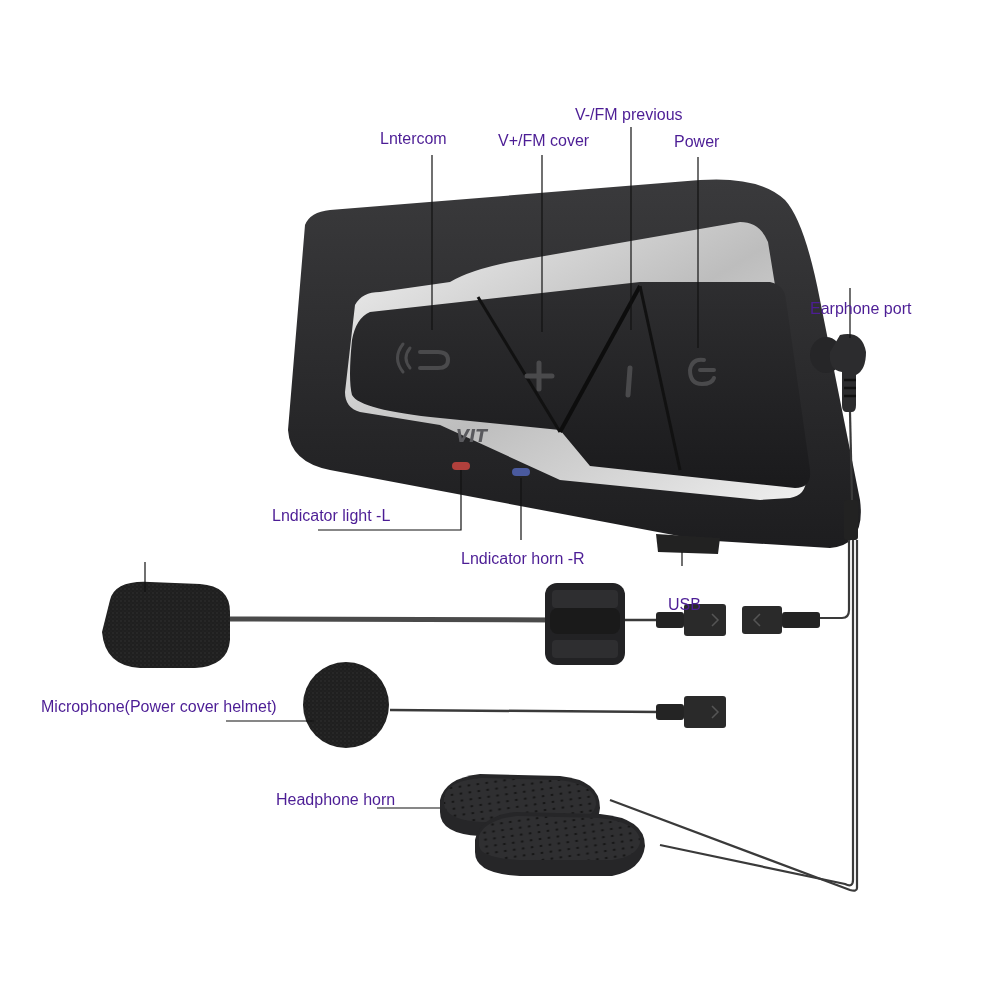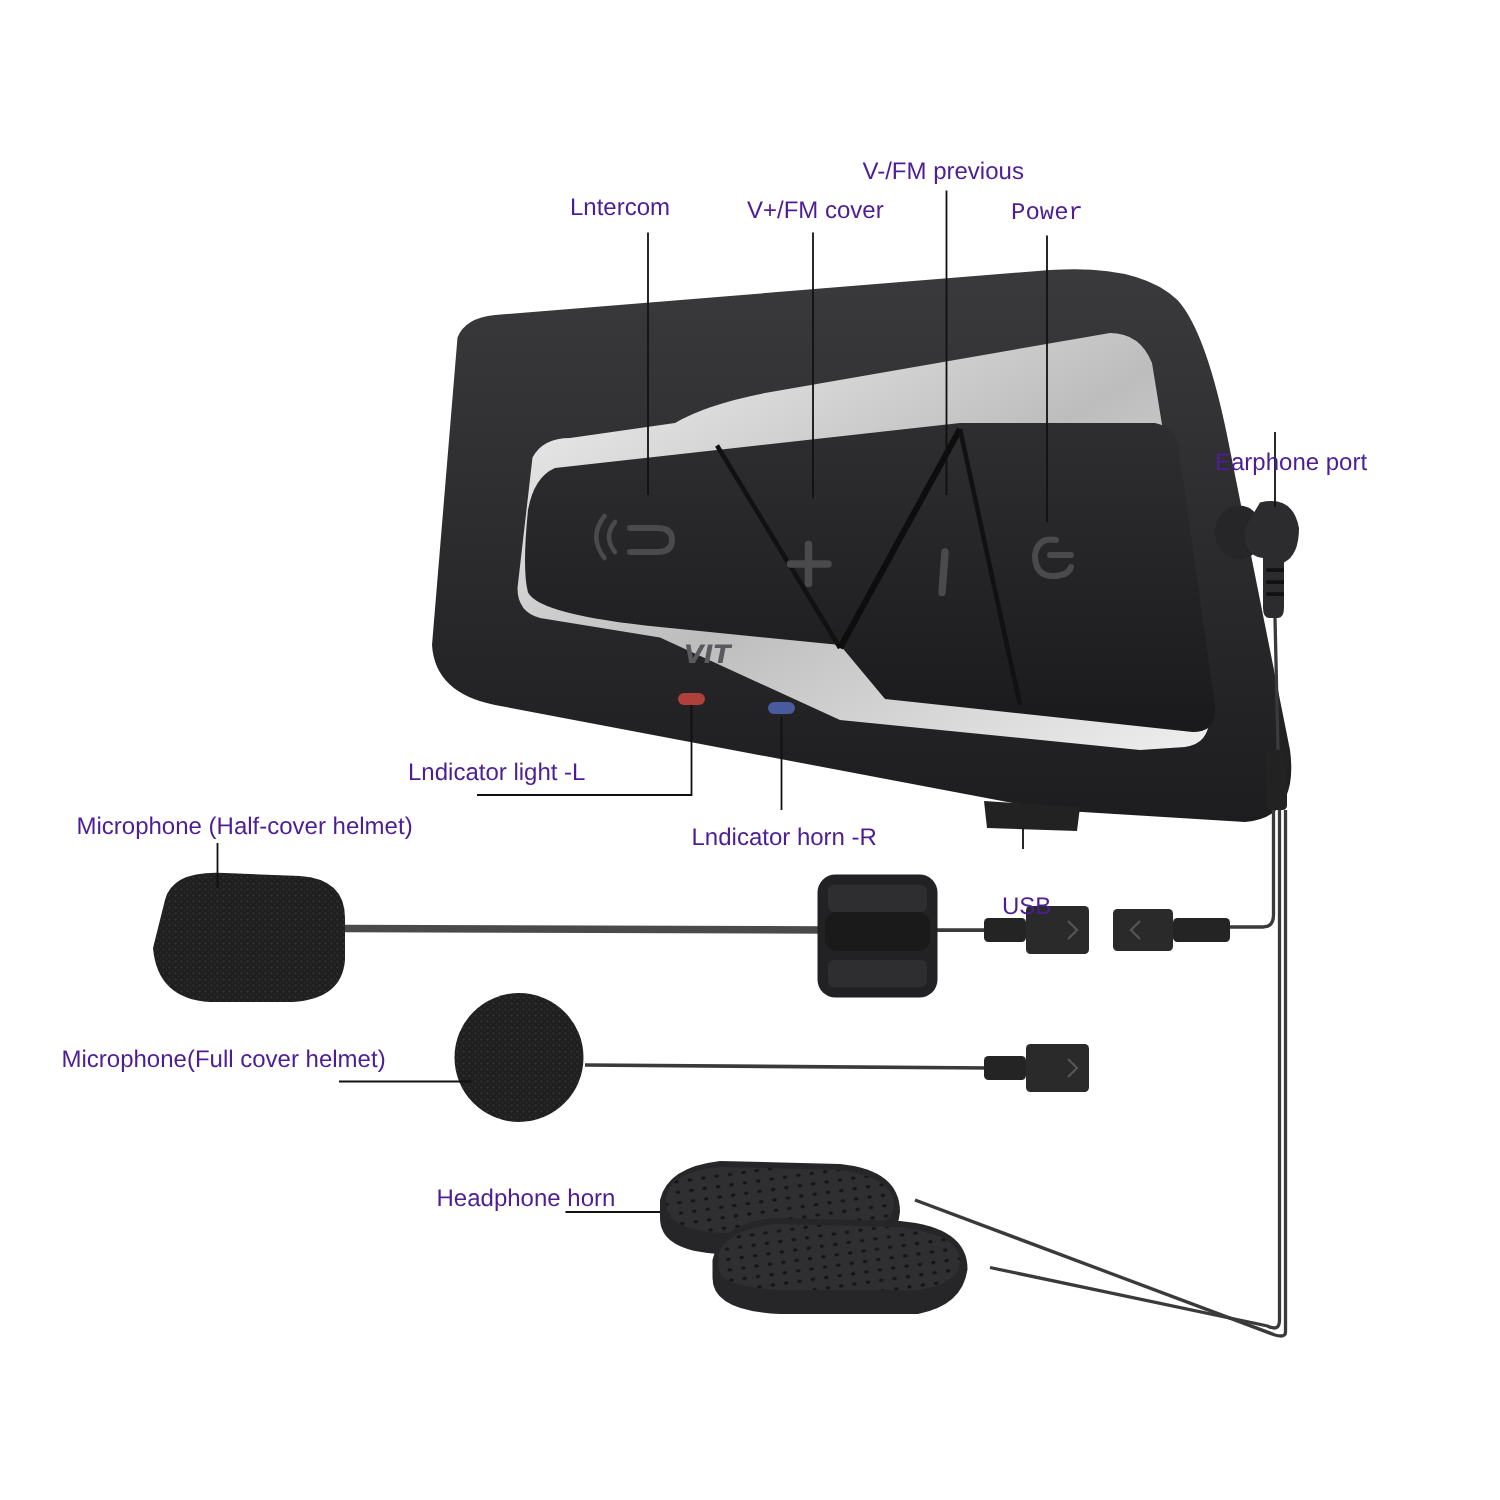--- a/index.html
+++ b/index.html
@@ -150,22 +150,21 @@
       <path d="M682 552 L682 566"></path>
       <path d="M145 562 L145 592"></path>
       <path d="M226 721 L314 721"></path>
       <path d="M377 808 L440 808"></path>
     </g>
   </svg>
 
   <div class="label" style="left:380px; top:130px;">Lntercom</div>
   <div class="label" style="left:498px; top:132px;">V+/FM cover</div>
   <div class="label" style="left:575px; top:106px;">V-/FM previous</div>
-  <div class="label" style="left:674px; top:133px;font-family:Liberation Mono, monospace;">Power</div>
+  <div class="label" style="left:674px; top:133px;">Power</div>
   <div class="label" style="left:810px; top:264px;margin-top:36px;">Earphone port</div>
   <div class="label" style="left:272px; top:507px;">Lndicator light -L</div>
   <div class="label" style="left:461px; top:550px;">Lndicator horn -R</div>
   <div class="label" style="left:668px; top:596px;">USB</div>
-  <div class="label" style="left:51px; top:543px;">Microphone (Half-cover helmet)</div>
-  <div class="label" style="left:41px; top:698px;">Microphone(Full cover helmet)</div>
-  <div class="label" style="left:276px; top:791px;margin-left:15px;">Headphone horn</div>
+  <div class="label" style="left:41px; top:698px;">Microphone(Power cover helmet)</div>
+  <div class="label" style="left:276px; top:791px;">Headphone horn</div>
 
 </div>
 
 </body></html>

